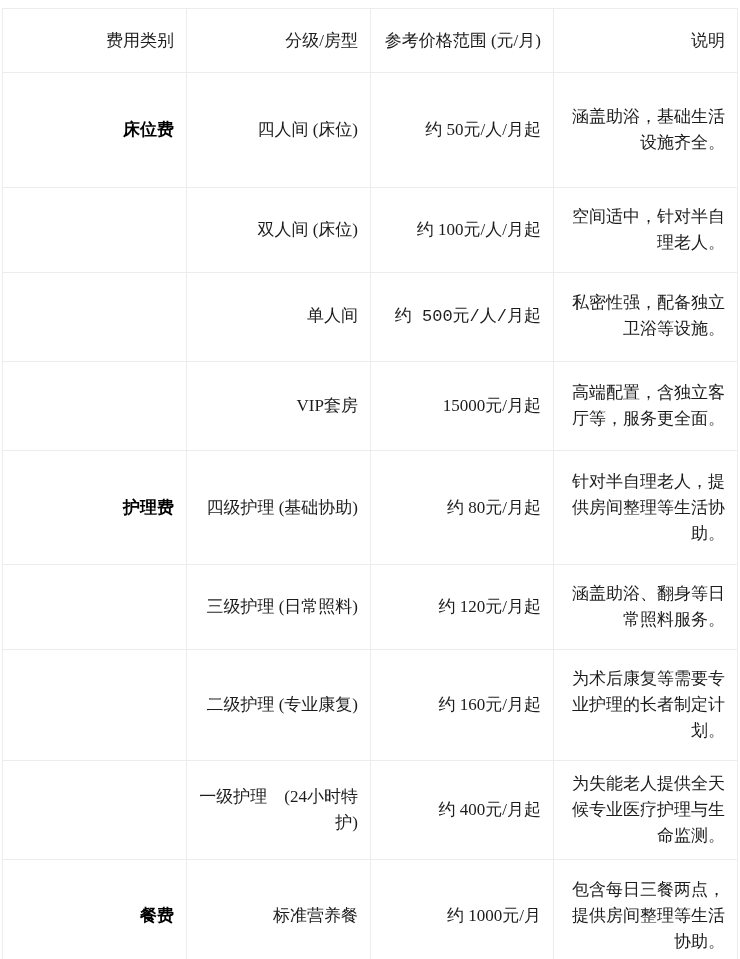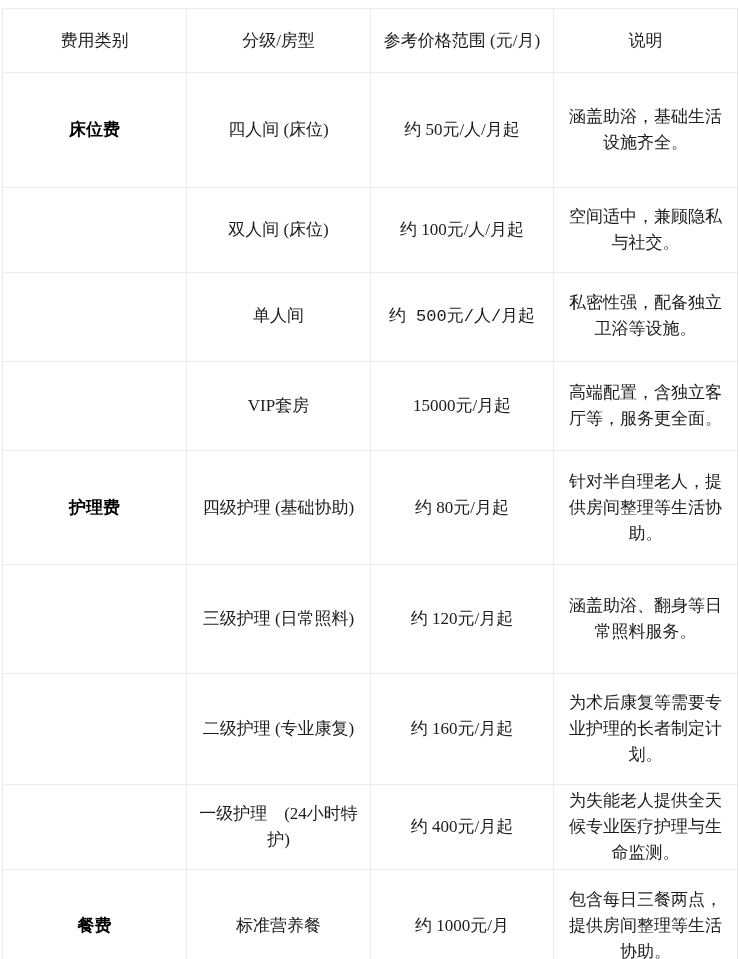--- a/index.html
+++ b/index.html
@@ -13,40 +13,40 @@
   }
   .fee-table {
     border-collapse: collapse;
     table-layout: fixed;
     margin: 8px 0 0 2px;
     width: 735px;
   }
   .fee-table th,
   .fee-table td {
     border: 1px solid #ececec;
-    padding: 3px 12px;
+    padding: 10px 12px;
     font-size: 17px;
     line-height: 26px;
     color: #1c1c1c;
-    text-align: center;
+    text-align: right;
     vertical-align: middle;
     font-weight: normal;
     overflow-wrap: break-word;
   }
   .fee-table td.category-cell {
     font-weight: bold;
     color: #000000;
   }
   thead tr { height: 64px; }
   tbody tr.r0 { height: 115px; }
   tbody tr.r1 { height: 85px; }
   tbody tr.r2 { height: 89px; font-family: Liberation Mono, monospace; }
   tbody tr.r3 { height: 89px; }
   tbody tr.r4 { height: 114px; }
-  tbody tr.r5 { height: 109px; border-radius: 24px; }
+  tbody tr.r5 { height: 85px; border-radius: 24px; }
   tbody tr.r6 { height: 111px; }
   tbody tr.r7 { height: 83px; }
   tbody tr.r8 { height: 112px; }
 </style>
 </head>
 <body>
 
 <table class="fee-table">
   <colgroup>
     <col style="width:184px">
@@ -66,21 +66,21 @@
     <tr class="r0">
       <td class="category-cell">床位费</td>
       <td>四人间 (床位)</td>
       <td>约 50元/人/月起</td>
       <td>涵盖助浴，基础生活设施齐全。</td>
     </tr>
     <tr class="r1">
       <td class="category-cell"></td>
       <td>双人间 (床位)</td>
       <td>约 100元/人/月起</td>
-      <td>空间适中，兼顾隐私与社交。</td>
+      <td>空间适中，针对半自理老人。</td>
     </tr>
     <tr class="r2">
       <td class="category-cell"></td>
       <td>单人间</td>
       <td>约 500元/人/月起</td>
       <td>私密性强，配备独立卫浴等设施。</td>
     </tr>
     <tr class="r3">
       <td class="category-cell"></td>
       <td>VIP套房</td>

